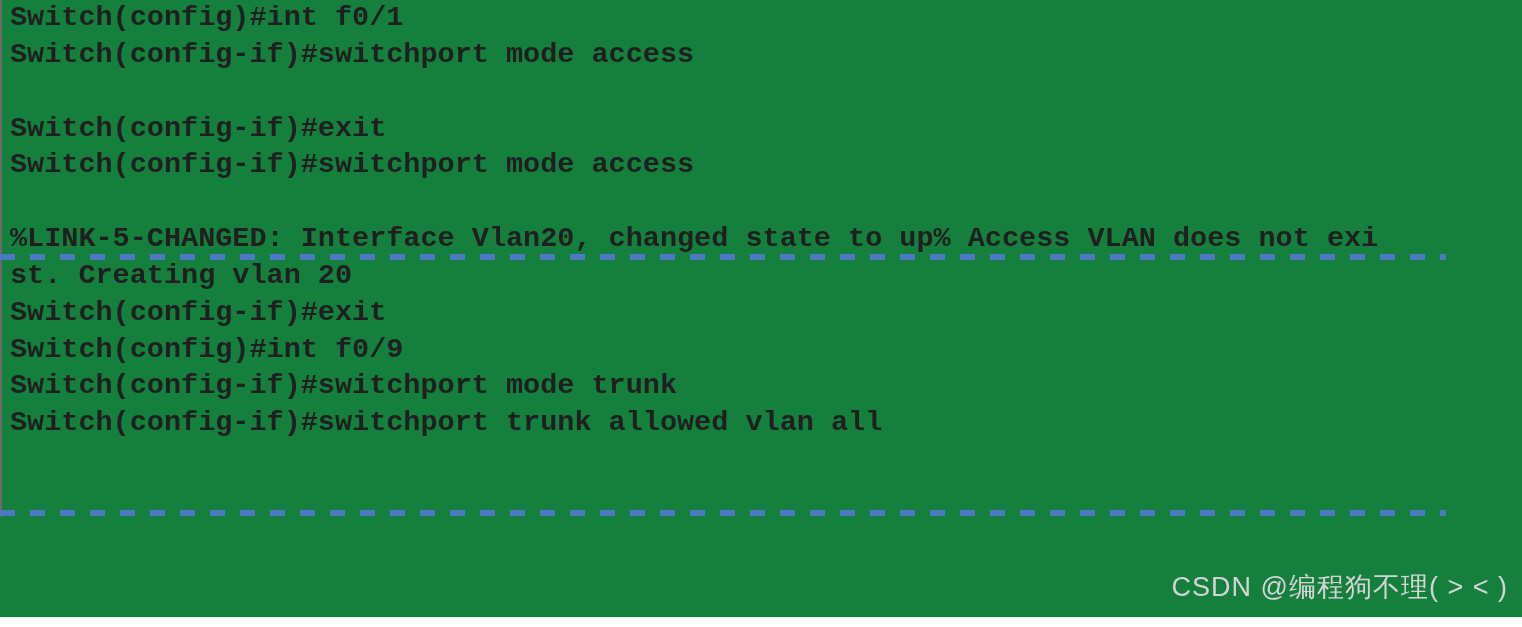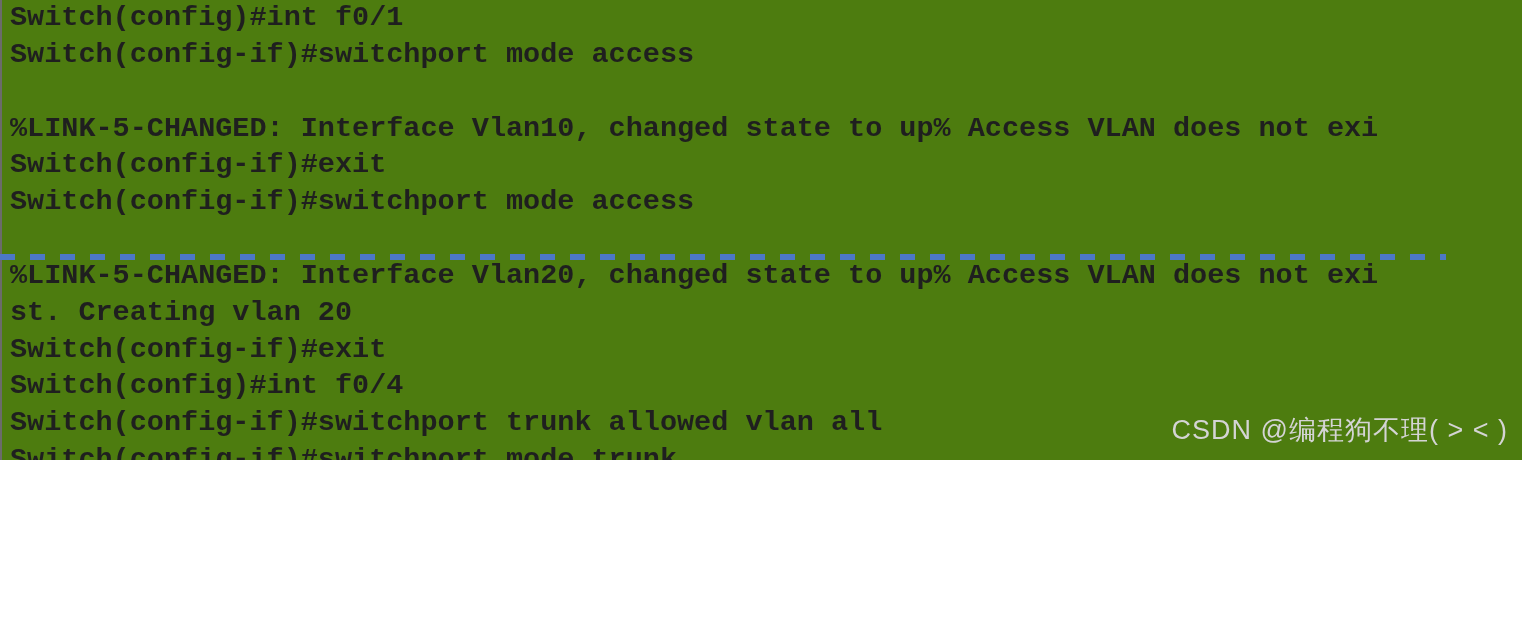--- a/index.html
+++ b/index.html
@@ -6,22 +6,22 @@
     --divider: #4c78c6;
     --text: #1f1f1f;
     --watermark: #d4d4d4;
     --border: #6b6b6b;
   }
   * { margin: 0; padding: 0; box-sizing: border-box; }
   html, body { background: #ffffff; }
   .screen {
     position: relative;
     width: 1522px;
-    height: 460px;
-    background: #4d7c0f;
+    height: 617px;
+    background: #15803d;
     overflow: hidden;
     font-family: "Liberation Mono", "DejaVu Sans Mono", monospace;
   }
   .left-border {
     position: absolute;
     left: 0;
     top: 0;
     width: 2px;
     height: 517px;
     background: var(--border);
@@ -71,30 +71,29 @@
 </style>
 </head>
 <body>
 
 <div class="screen">
 
   <div class="terminal">
       <div class="line">Switch(config)#int f0/1</div>
       <div class="line">Switch(config-if)#switchport mode access</div>
       <div class="line"></div>
-      <div class="line">%LINK-5-CHANGED: Interface Vlan10, changed state to up% Access VLAN does not exi</div>
       <div class="line">Switch(config-if)#exit</div>
       <div class="line">Switch(config-if)#switchport mode access</div>
       <div class="line"></div>
       <div class="line">%LINK-5-CHANGED: Interface Vlan20, changed state to up% Access VLAN does not exi</div>
       <div class="line">st. Creating vlan 20</div>
       <div class="line">Switch(config-if)#exit</div>
-      <div class="line">Switch(config)#int f0/4</div>
+      <div class="line">Switch(config)#int f0/9</div>
+      <div class="line">Switch(config-if)#switchport mode trunk</div>
       <div class="line">Switch(config-if)#switchport trunk allowed vlan all</div>
-      <div class="line">Switch(config-if)#switchport mode trunk</div>
     </div>
 
   <div class="left-border"></div>
 
   <div class="divider divider-1"></div>
   <div class="divider divider-2"></div>
 
   <div class="watermark">CSDN @编程狗不理( &gt; &lt; )</div>
 
 </div>

